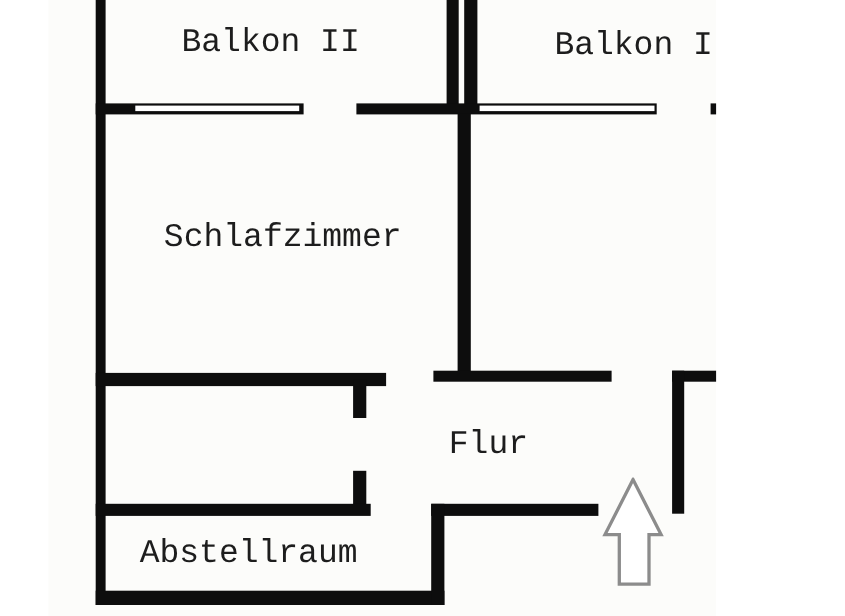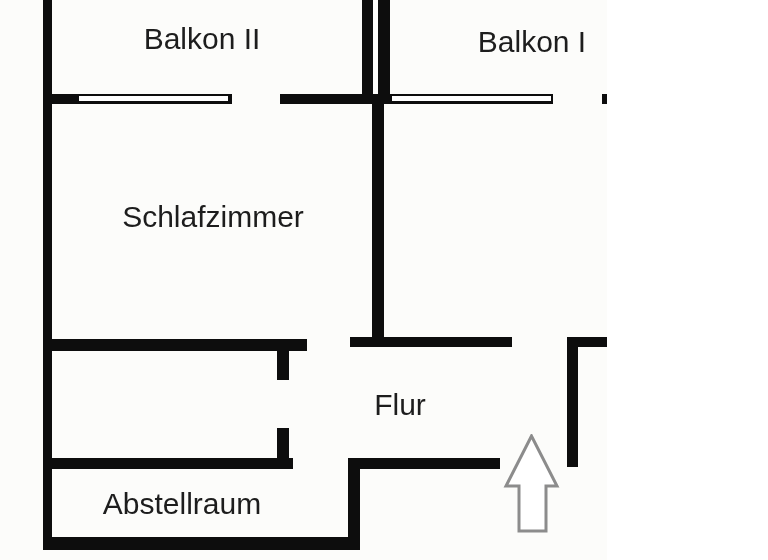--- a/index.html
+++ b/index.html
@@ -5,21 +5,22 @@
   html, body {
     margin: 0;
     padding: 0;
   }
   #floorplan {
     position: relative;
     width: 607px;
     height: 560px;
     background: #fcfcfa;
     overflow: hidden;
-    font-family: Liberation Sans, sans-serif;
+    font-family: Liberation Mono, monospace;
+    margin-left: 44px;
   }
   .wall {
     position: absolute;
     background: #0d0d0d;
   }
   .window-slot {
     position: absolute;
     background: #ffffff;
   }
   .room-label {

